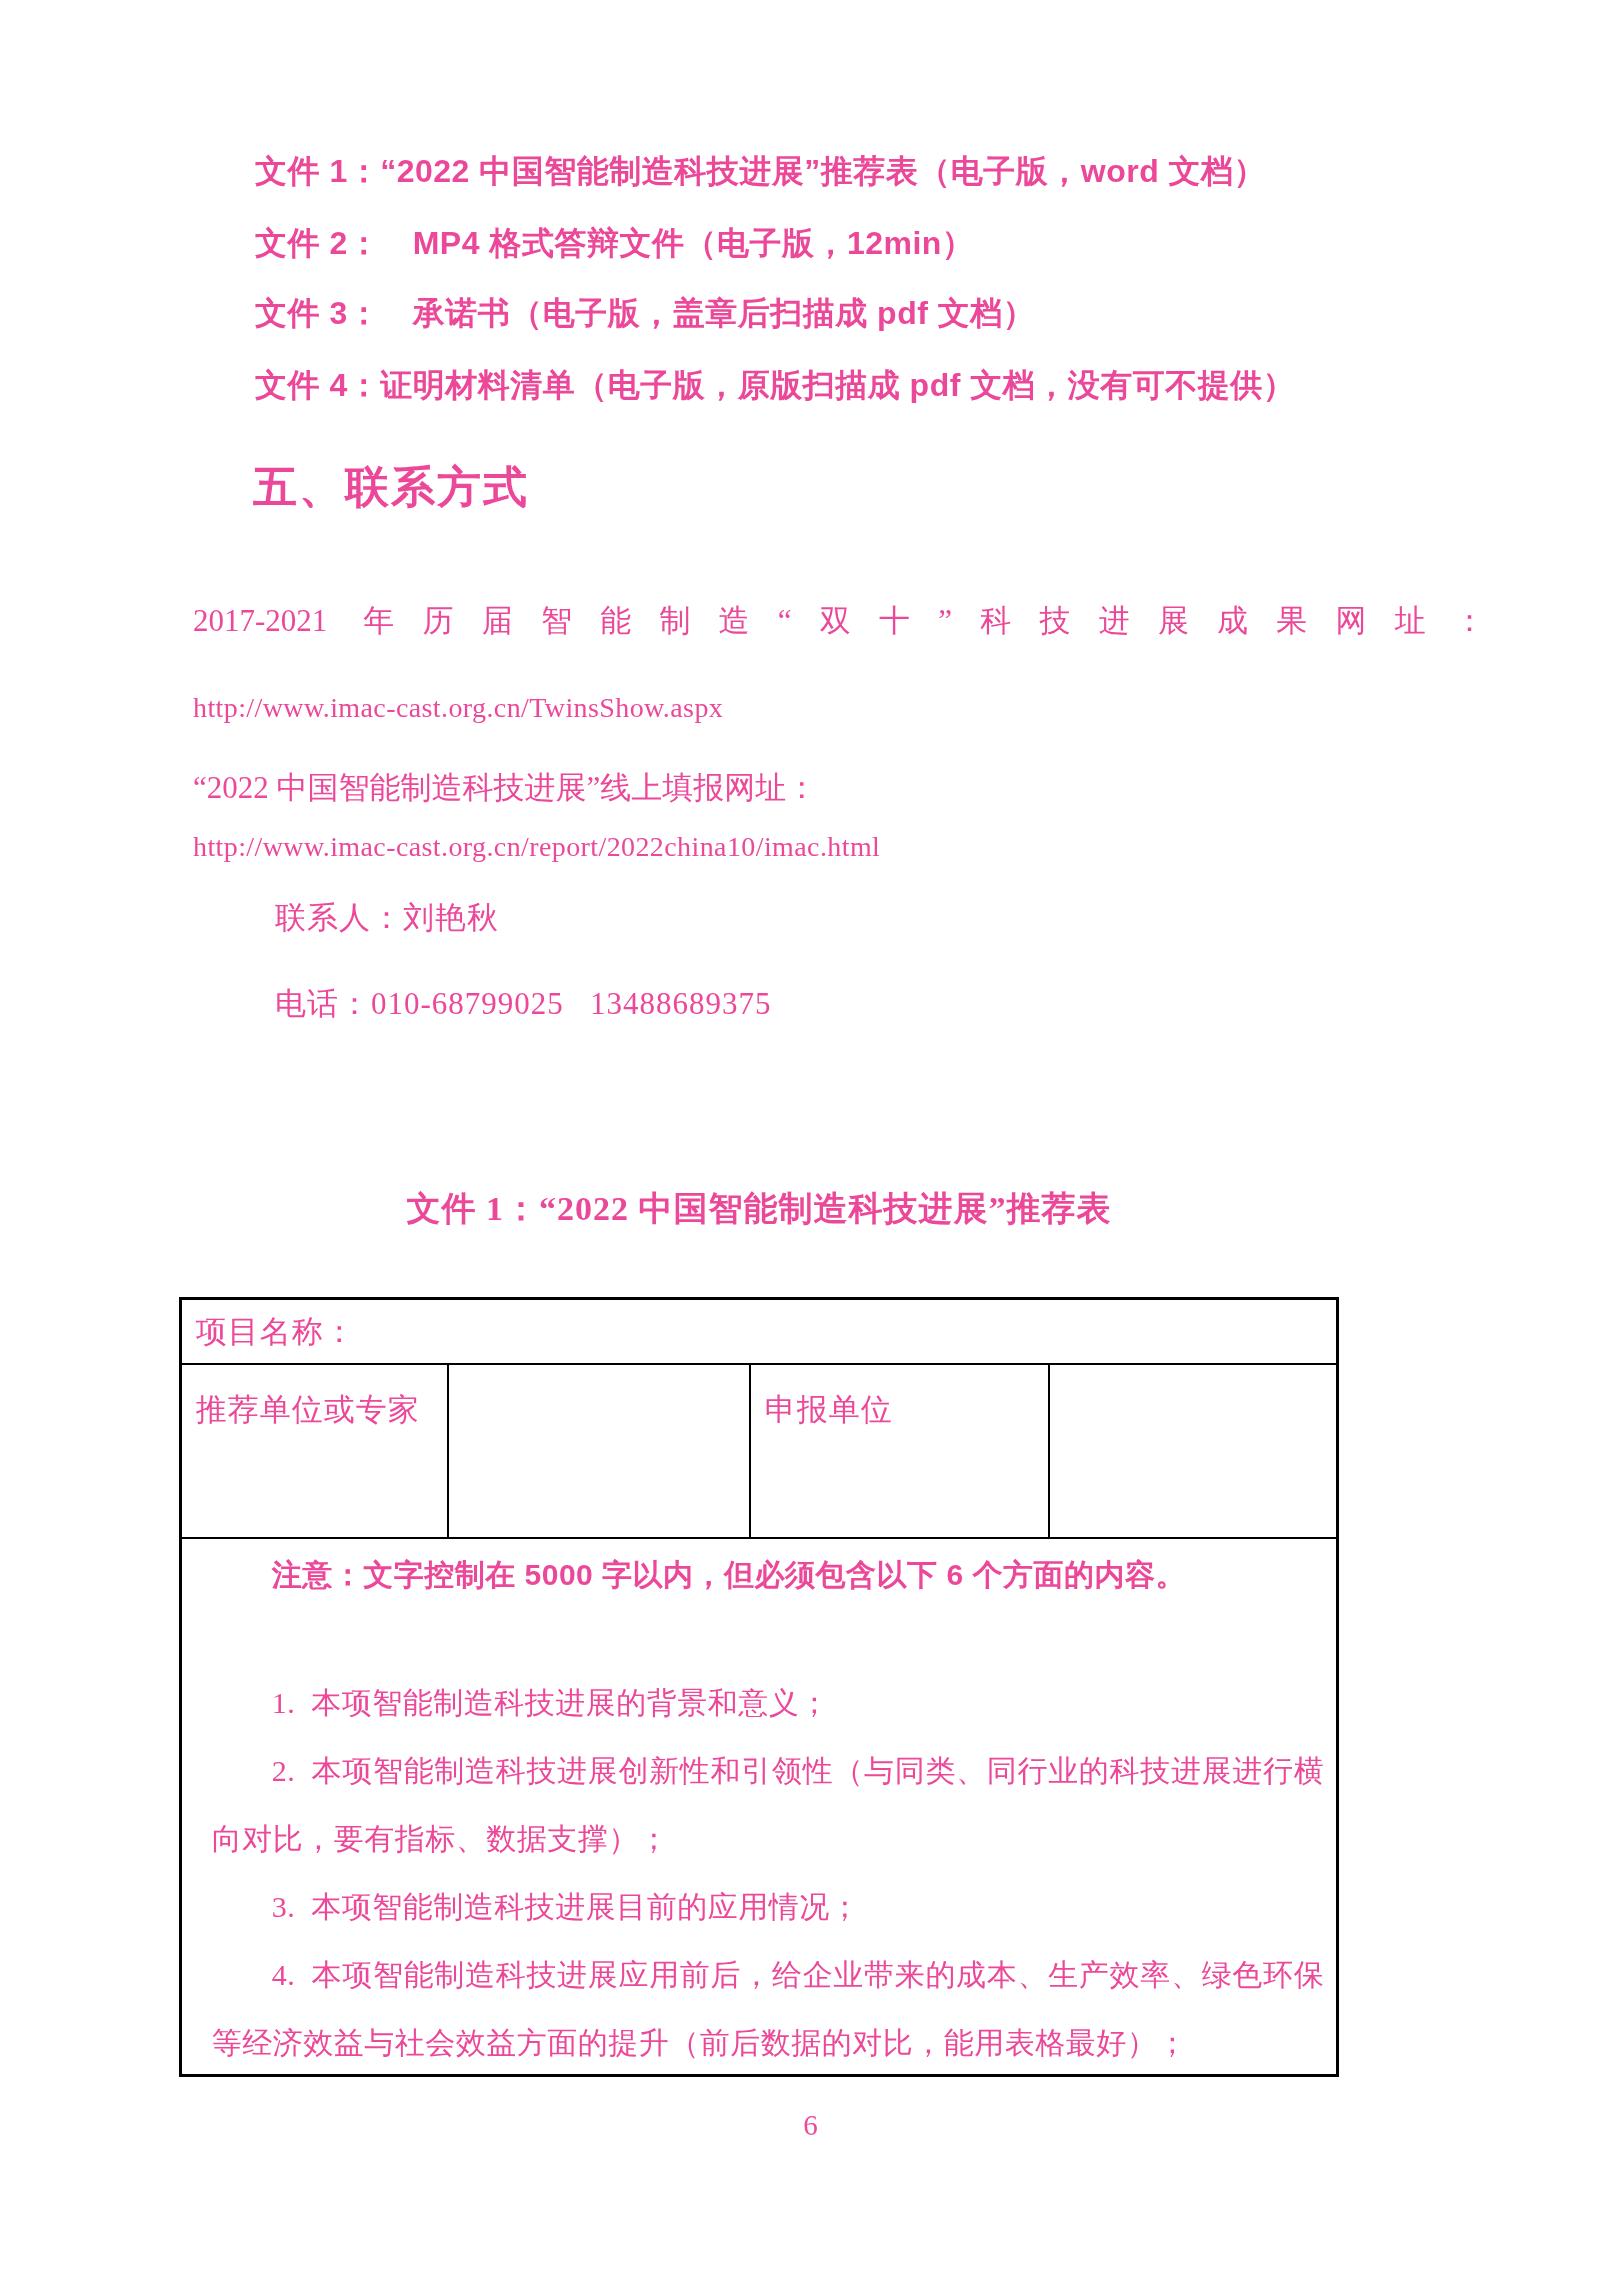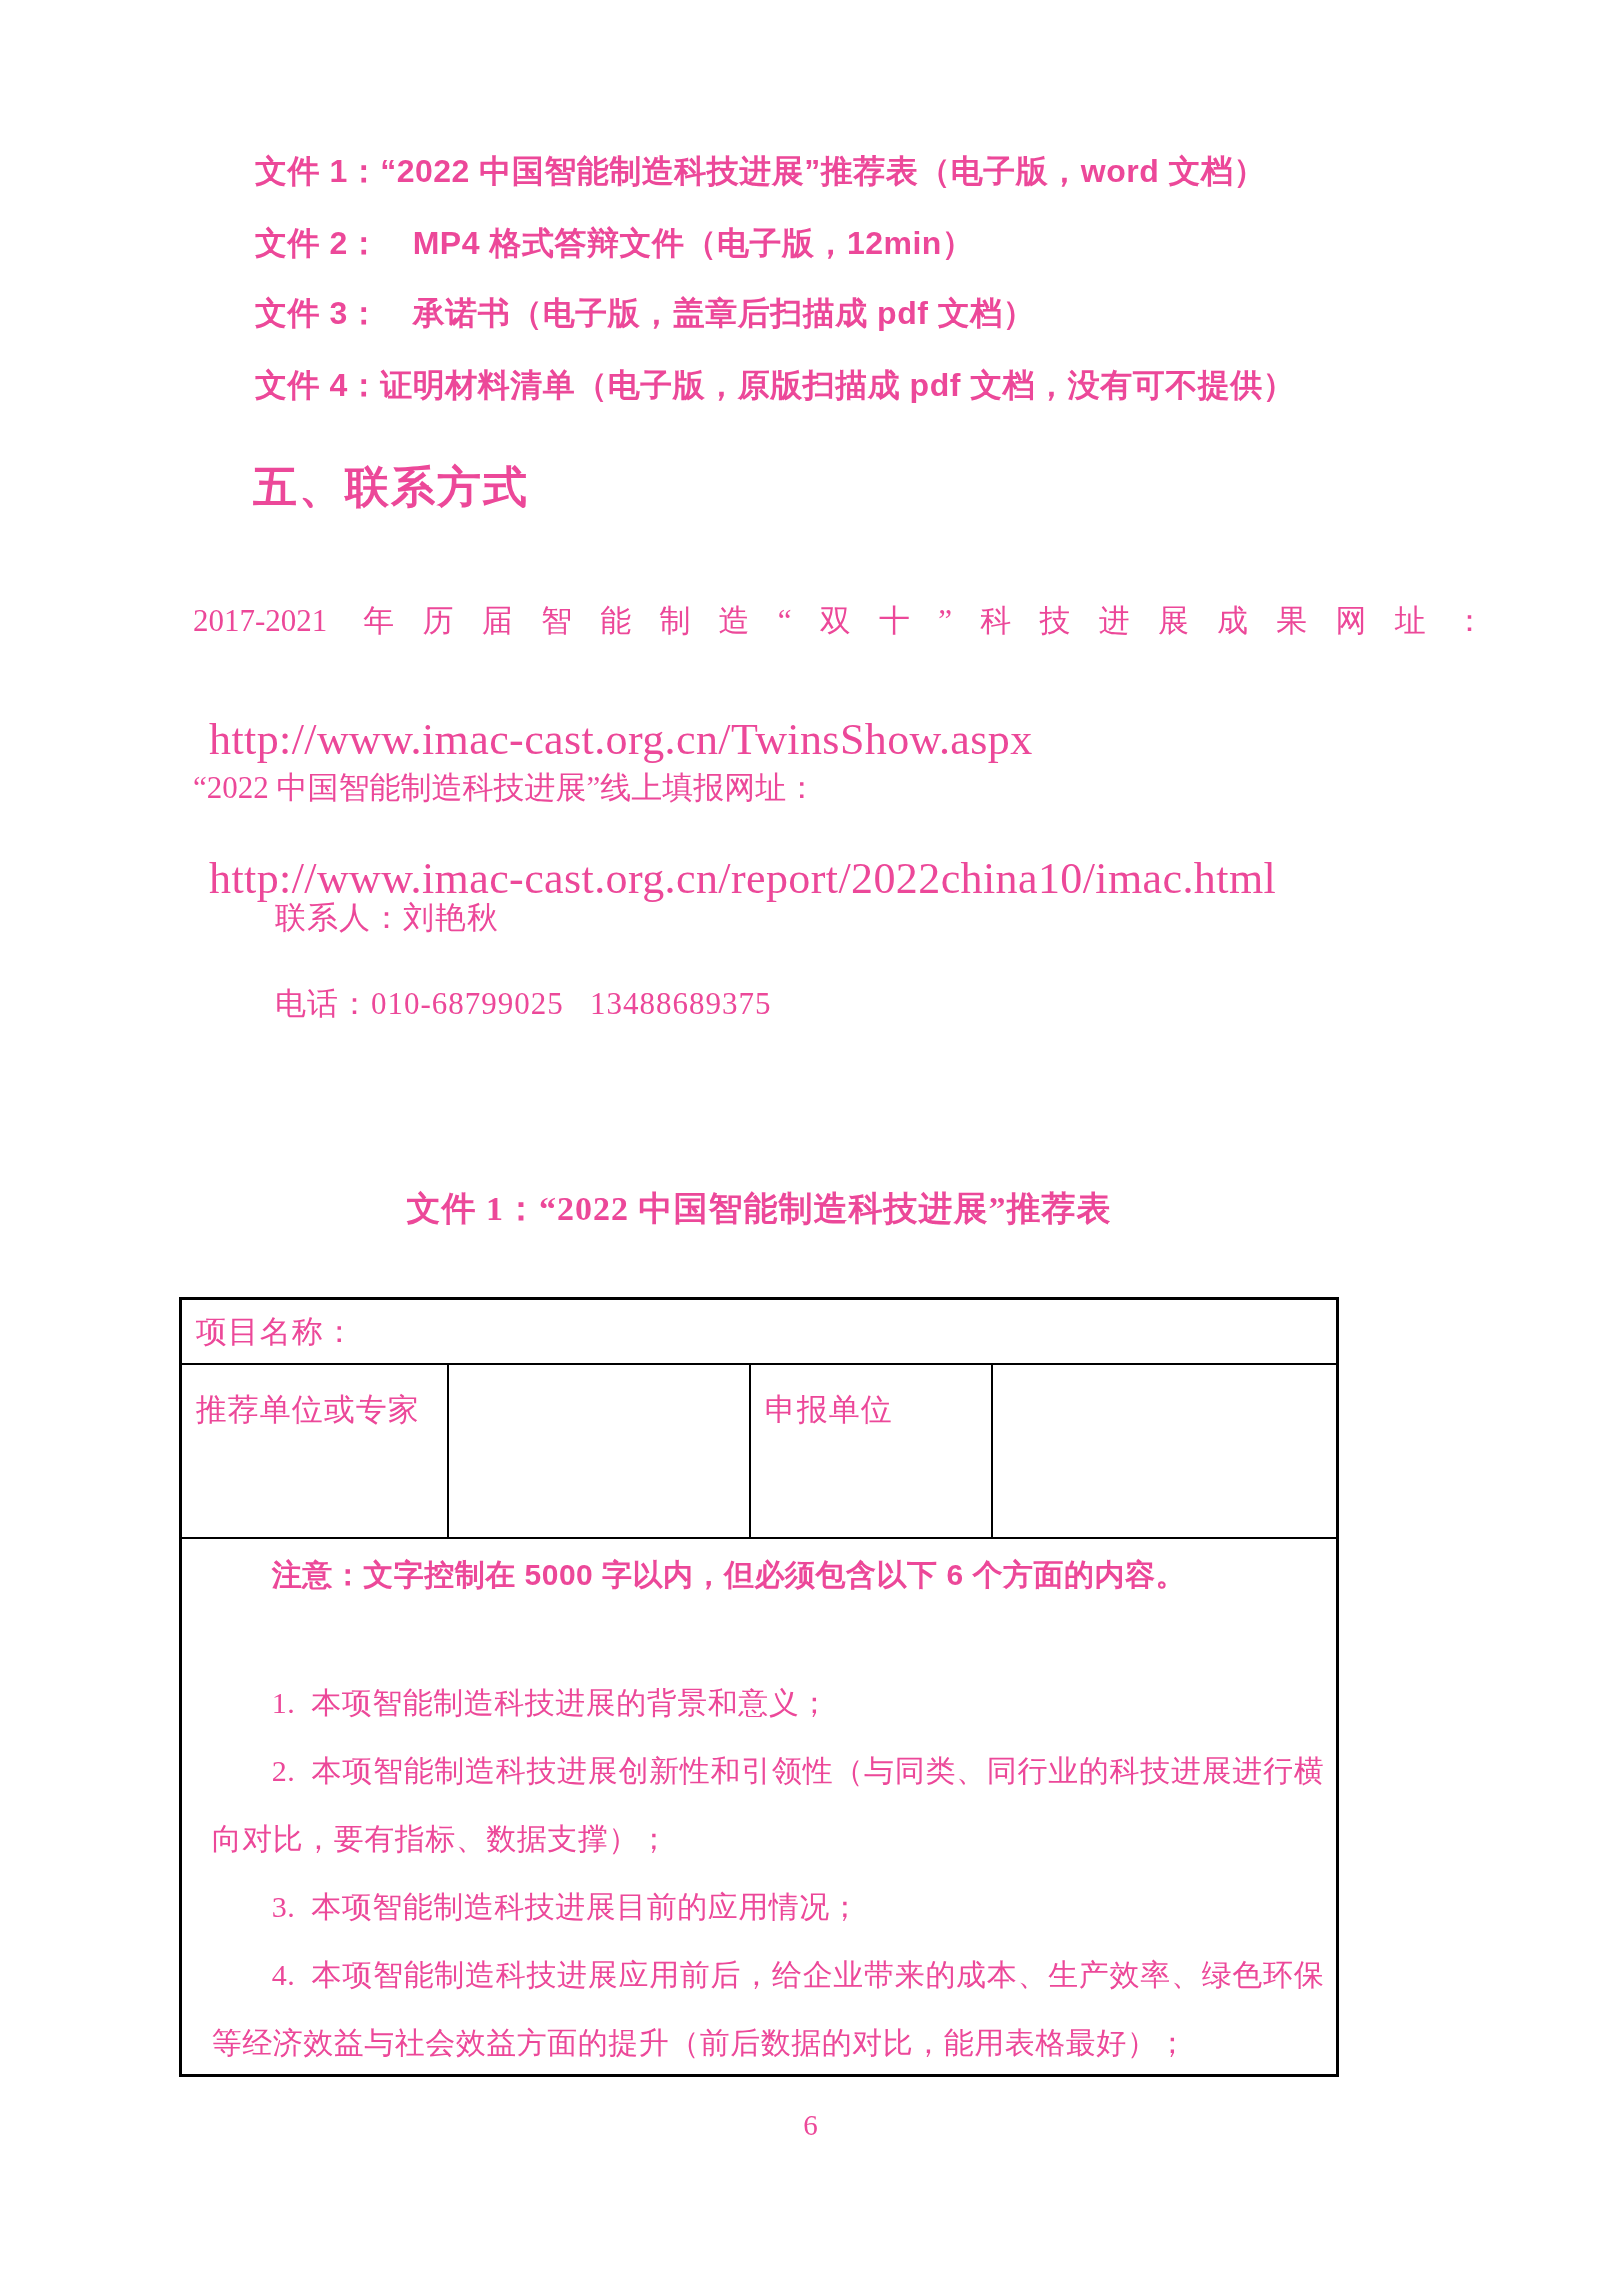--- a/index.html
+++ b/index.html
@@ -32,24 +32,23 @@
     font-size:31px;line-height:45px;
     white-space:pre-wrap;
   }
   .stretch{
     text-align:justify;
     text-align-last:justify;
     text-justify:inter-character;
     white-space:normal;
   }
   .url-line{
-    left:209px;width:1292px;
-    font-size:44px;line-height:43px;
+    left:193px;width:1292px;
+    font-size:28px;line-height:43px;
     letter-spacing:0.4px;
-    margin-top:32px;
   }
   .contact-line{
     left:275px;width:1176px;
     font-size:31px;line-height:43px;
     white-space:pre-wrap;
     letter-spacing:1px;
   }
   .form-title{
     left:179px;width:1160px;
     text-align:center;
@@ -82,21 +81,21 @@
     box-sizing:border-box;
   }
   .t-cell{
     box-sizing:border-box;
     padding:23.5px 0 0 13.7px;
     font-size:31px;
     letter-spacing:1px;
   }
   .c1{width:267px;border-right:2px solid #000;}
   .c2{width:302px;border-right:2px solid #000;}
-  .c3{width:242px;border-right:2px solid #000;}
+  .c3{width:299px;border-right:2px solid #000;}
   .c4{flex:1;}
   .t-row3{
     height:535px;
     box-sizing:border-box;
     padding:11.8px 11.8px 0 13.7px;
     overflow:hidden;
     margin-left:16px;
   }
   .notice{
     margin:0;

